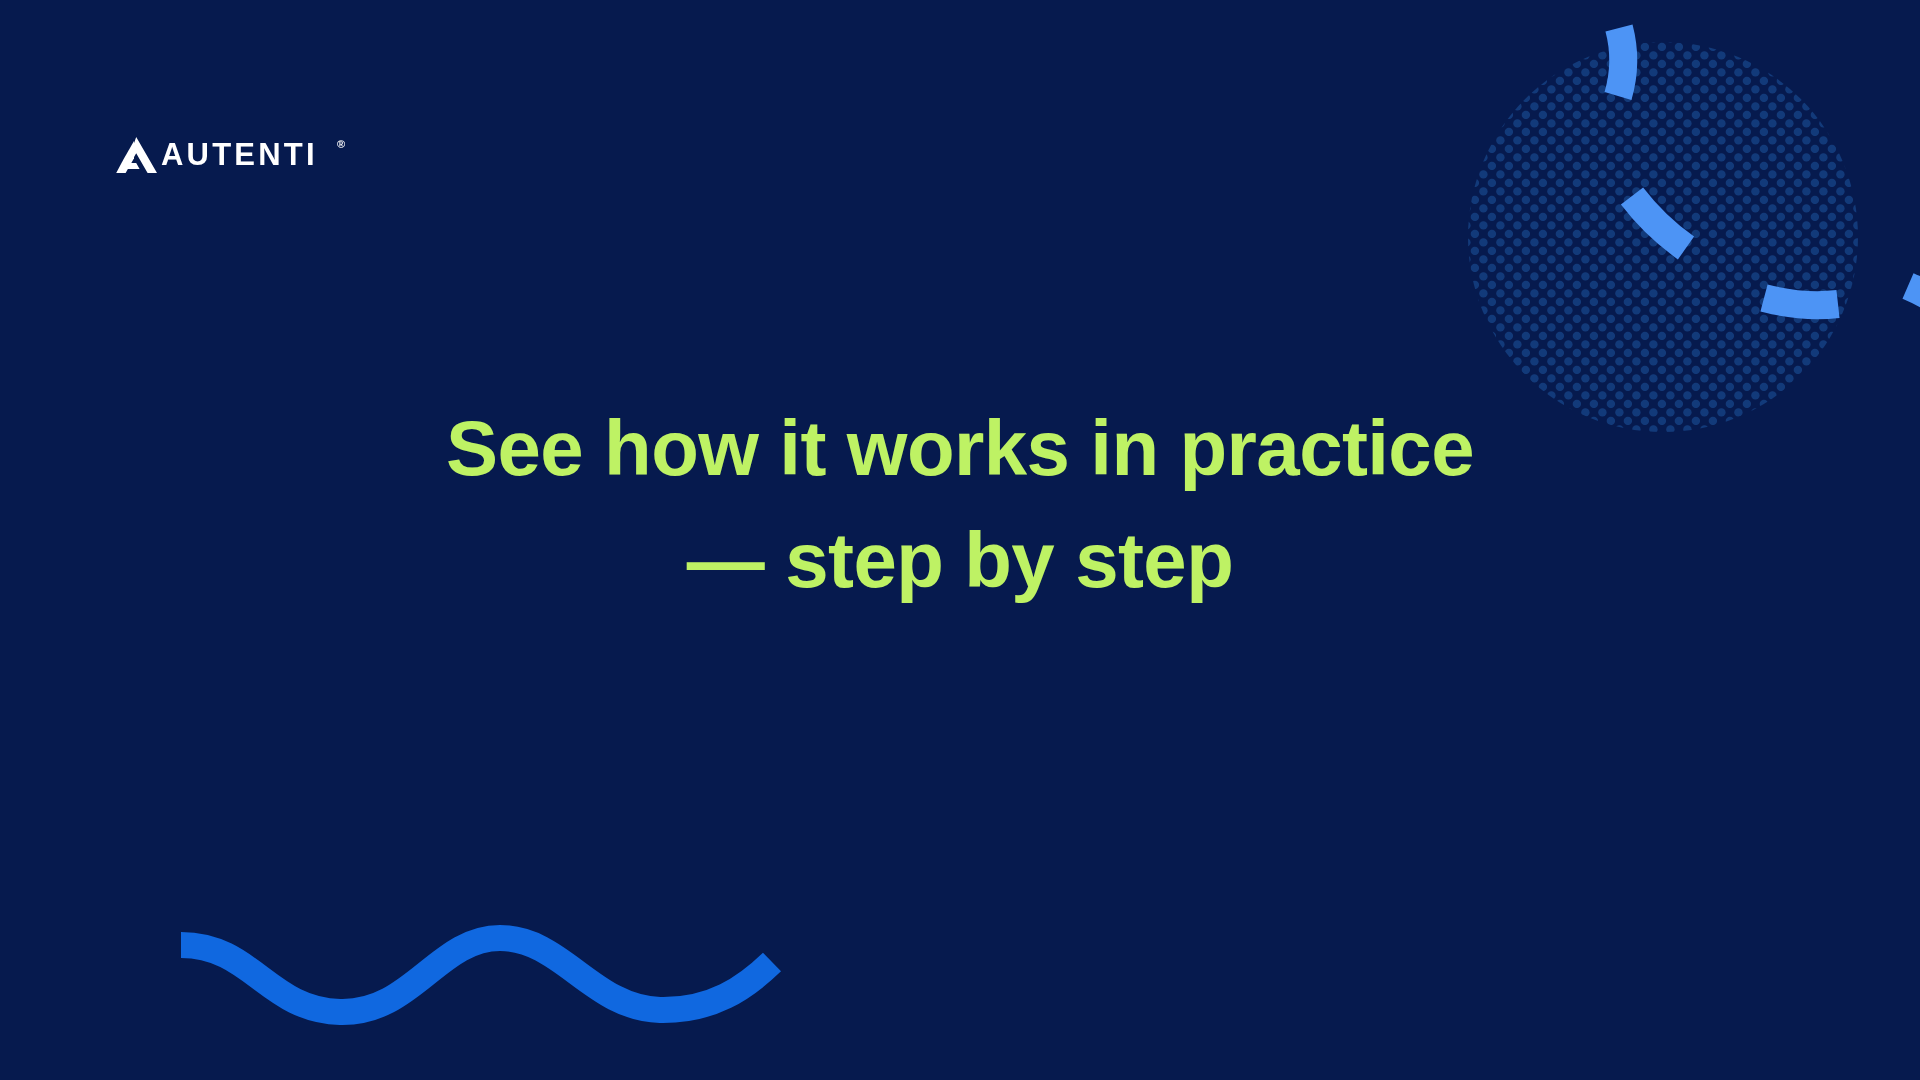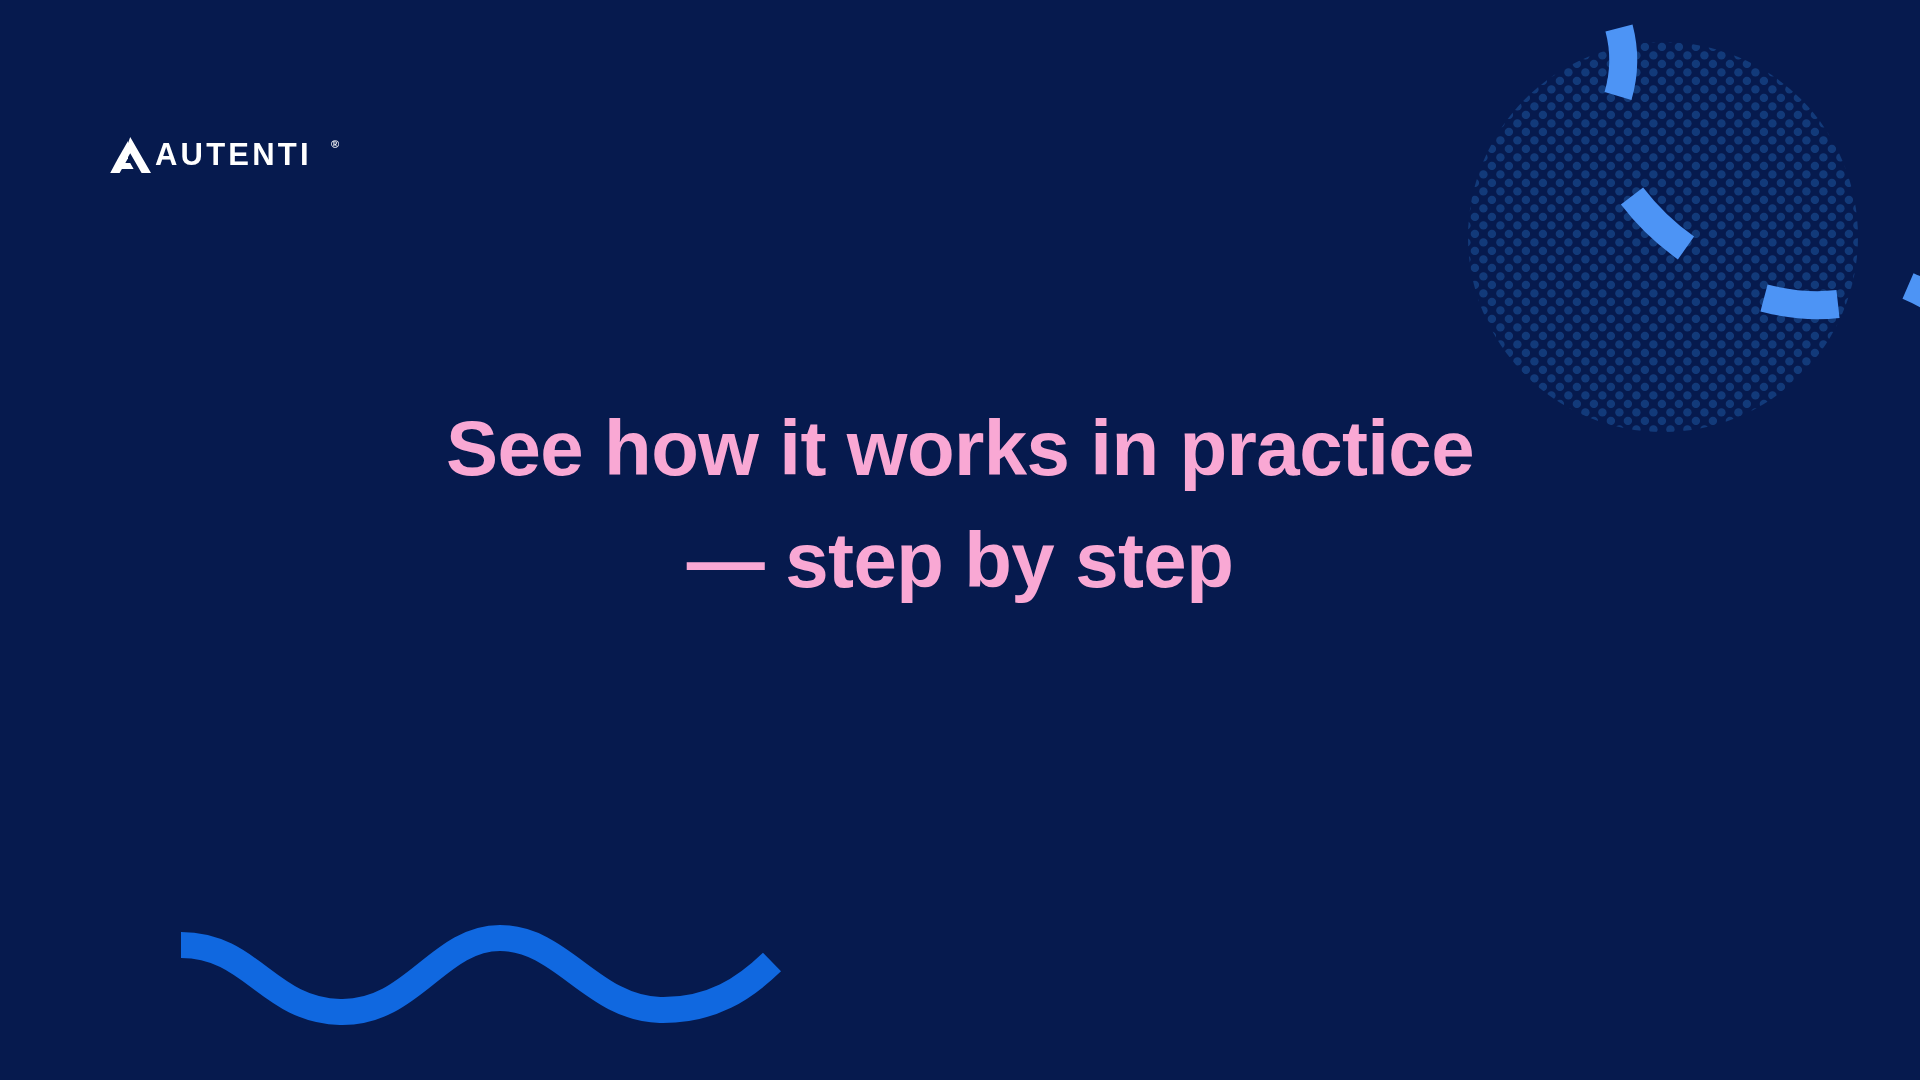--- a/index.html
+++ b/index.html
@@ -27,21 +27,21 @@
     position: absolute;
     inset: 0;
     width: 1920px;
     height: 1080px;
     pointer-events: none;
   }
 
   
   .logo {
     position: absolute;
-    left: 109px;
+    left: 115px;
     top: 132px;
     display: flex;
     align-items: flex-start;
     height: 44px;
   }
   .logo-mark {
     display: block;
     height: 44px;
     width: 44px;
     margin-right: 2px;
@@ -54,21 +54,21 @@
   
   .headline-wrap {
     position: absolute;
     left: 0;
     top: 392px;
     width: 1920px;
     text-align: center;
   }
   .headline {
     margin: 0;
-    color: #f9a8d4;
+    color: #bef264;
     font-family: "Liberation Sans", sans-serif;
     font-weight: 700;
     font-size: 78px;
     line-height: 1.44;
     letter-spacing: -0.6px;
     white-space: pre-line;
   }
 </style>
 </head>
 <body>

